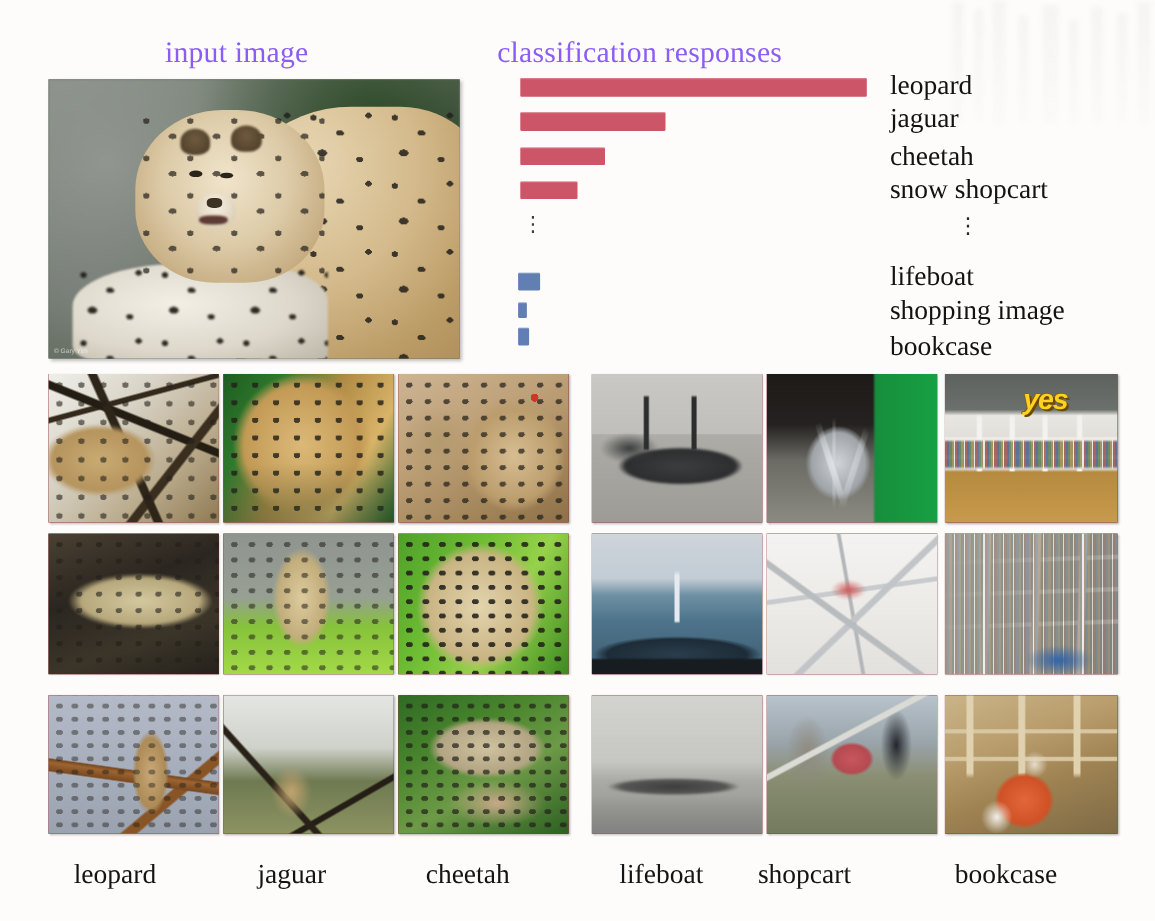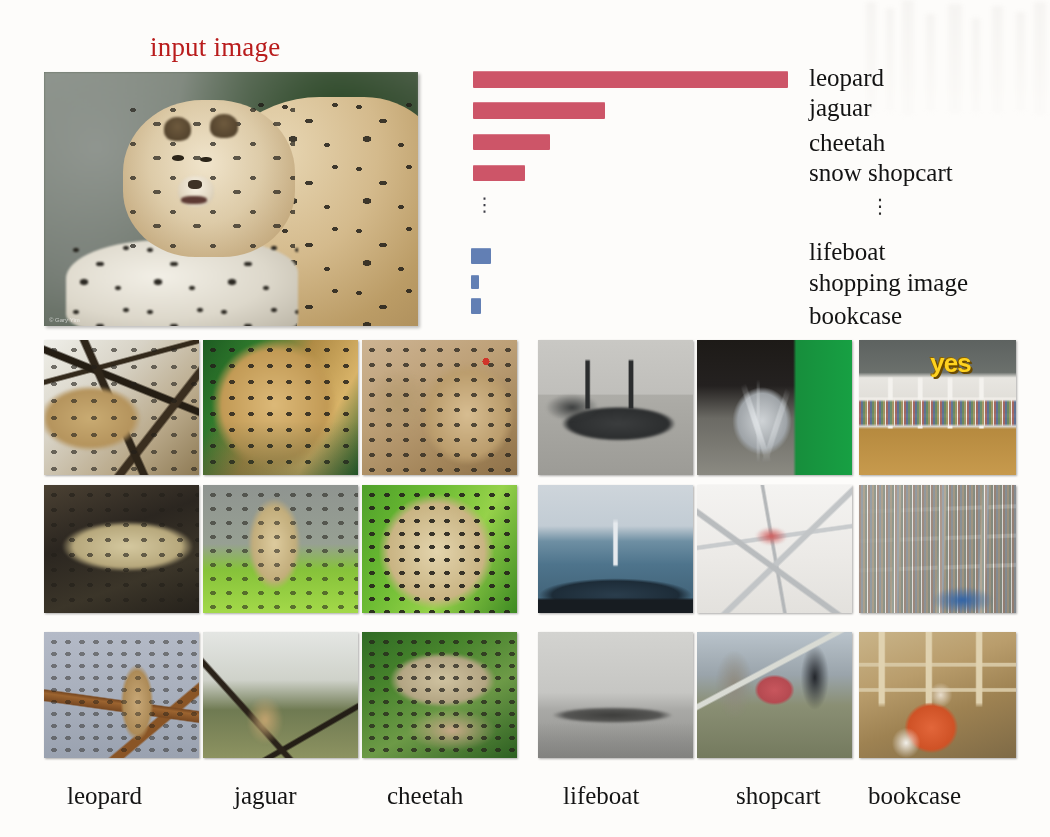--- a/index.html
+++ b/index.html
@@ -24,21 +24,21 @@
     filter: blur(2.2px);
   }
   .ghost-bar {
     position: absolute;
     background: linear-gradient(180deg, #b8b4ae 0%, #d8d4ce 60%, #eeecea 100%);
   }
 
   .heading {
     position: absolute;
     font-size: 27px;
-    color: #b91c1c;
+    color: #8b5cf6;
     letter-spacing: 0.2px;
     white-space: nowrap;
   }
 
   
   .input-photo {
     position: absolute;
     left: 44px;
     top: 72px;
     width: 374px;
@@ -193,20 +193,21 @@
     line-height: 0.6;
     text-align: center;
   }
 
   
   .thumb {
     position: absolute;
     overflow: hidden;
     box-shadow: 1px 1px 2px rgba(0,0,0,0.32);
     background: #7f1d1d;
+    font-style: italic;
   }
   .thumb .layer { position: absolute; inset: 0; }
   .yes-text {
     position: absolute;
     left: 50%;
     top: 6%;
     transform: translateX(-18%);
     font-family: "Liberation Sans", sans-serif;
     font-weight: bold;
     font-size: 26px;
@@ -233,20 +234,21 @@
     <div class="ghost-bar" style="left:42px; top:0px;  width:12px; height:116px;"></div>
     <div class="ghost-bar" style="left:66px; top:14px; width:9px;  height:98px;"></div>
     <div class="ghost-bar" style="left:88px; top:4px;  width:14px; height:110px;"></div>
     <div class="ghost-bar" style="left:112px;top:18px; width:8px;  height:96px;"></div>
     <div class="ghost-bar" style="left:132px;top:6px;  width:11px; height:108px;"></div>
     <div class="ghost-bar" style="left:156px;top:12px; width:9px;  height:100px;"></div>
     <div class="ghost-bar" style="left:174px;top:2px;  width:12px; height:114px;"></div>
   </div>
 
   <div class="heading" style="left:150px; top:32px;">input image</div>
+  <div class="heading" style="left:452px; top:32px;">classification responses</div>
 
   <div class="input-photo">
     <div class="ip-bg"></div>
     <div class="leopard-body">
       <div class="spots"></div>
     </div>
     <div class="chest">
       <div class="spots" style="opacity:.95"></div>
     </div>
     <div class="leopard-head">
@@ -450,16 +452,16 @@
       mask-image:linear-gradient(180deg,#000 0%,#000 56%,transparent 60%);"></div>
     <div class="layer" style="background:radial-gradient(ellipse 22% 26% at 46% 76%, #e2663a 0%, #cf5226 66%, transparent 78%); filter:blur(.6px);"></div>
     <div class="layer" style="background:radial-gradient(ellipse 10% 13% at 52% 50%, #e7dccb 0%, transparent 76%); filter:blur(.6px);"></div>
     <div class="layer" style="background:radial-gradient(ellipse 12% 16% at 30% 88%, #f2efe9 0%, transparent 76%); filter:blur(.7px);"></div>
   </div>
 
   <div class="bottomlabel" style="left:67px;  top:782px;">leopard</div>
   <div class="bottomlabel" style="left:234px; top:782px;">jaguar</div>
   <div class="bottomlabel" style="left:387px; top:782px;">cheetah</div>
   <div class="bottomlabel" style="left:563px; top:782px;">lifeboat</div>
-  <div class="bottomlabel" style="left:736px; top:782px;">shopcart</div>
+  <div class="bottomlabel" style="left:689px; top:782px;">shopcart</div>
   <div class="bottomlabel" style="left:868px; top:782px;">bookcase</div>
 
 </div>
 
 </body></html>

